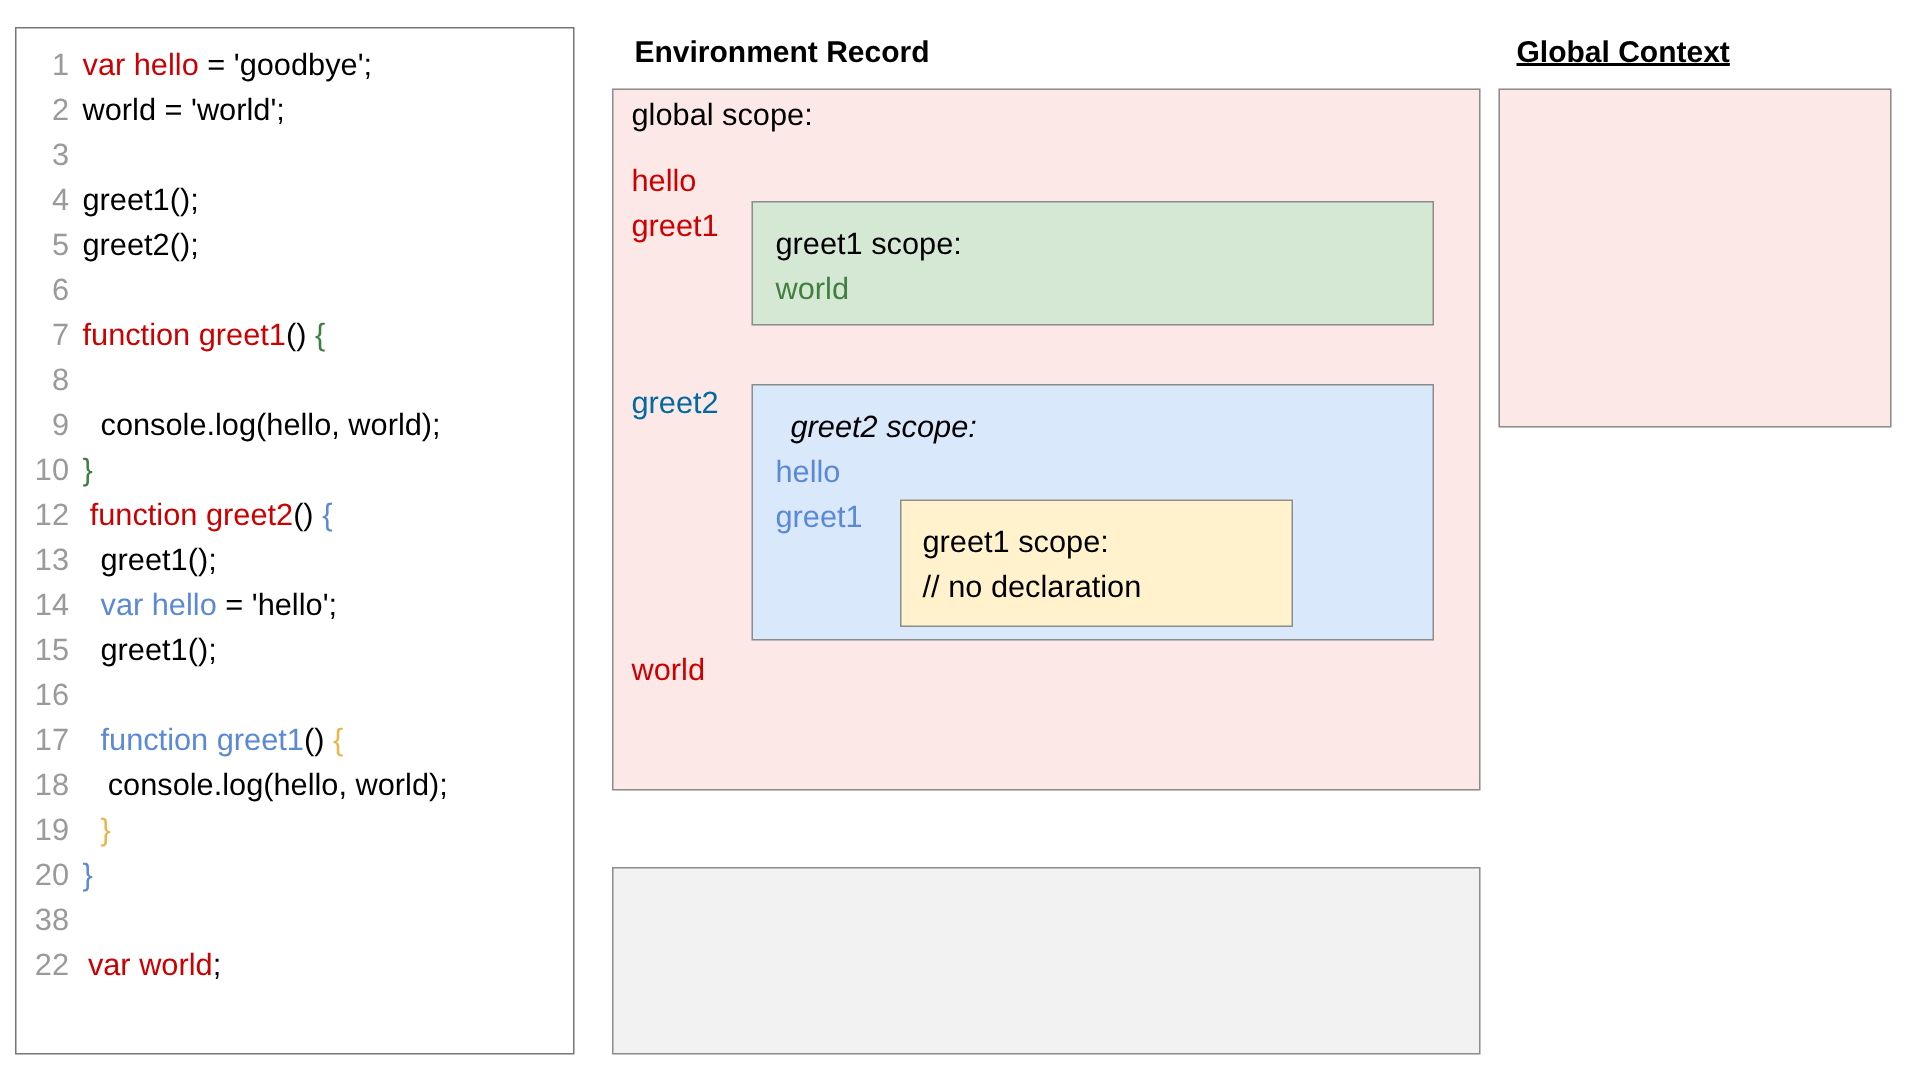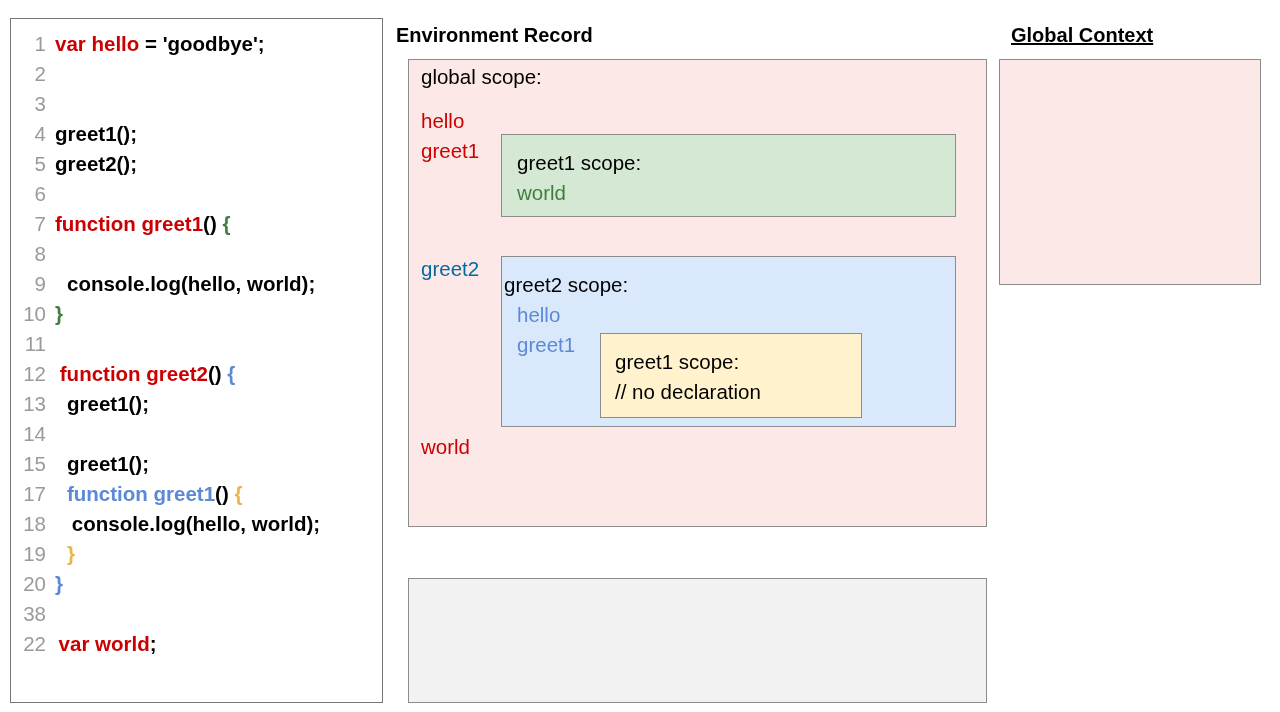--- a/index.html
+++ b/index.html
@@ -37,37 +37,37 @@
   }
   .ln {
     width: 44px;
     min-width: 44px;
     text-align: right;
     color: #9a9a9a;
     padding-right: 9px;
     box-sizing: border-box;
     font-size: 20.5px;
   }
-  .code-text { color: #000000; white-space: pre; font-weight: bold; }
+  .code-text { color: #000000; white-space: pre; }
 
   .t-red   { color: #cc0000; }
   .t-green { color: #3f7f3f; }
   .t-blue  { color: #5b89d6; }
   .t-yellow{ color: #e8b64c; }
   .t-black { color: #000000; }
 
   
   .section-title {
     position: absolute;
     font-size: 20px;
     font-weight: bold;
     color: #000000;
     white-space: nowrap;
   }
-  #env-title    { left: 396px; top: 24px; }
+  #env-title    { left: 423px; top: 24px; }
   #global-title { left: 1011px; top: 24px; text-decoration: underline; }
   #console-title{ left: 419px; top: 544px; margin-top: 40px; }
 
   
   .box {
     position: absolute;
     box-sizing: border-box;
     border: 1px solid #8c8c8c;
   }
   #env-record-box {
@@ -111,47 +111,47 @@
   }
   #global-scope-label { left: 421px; top: 62px; }
   #global-var-hello   { left: 421px; top: 106px; color: #cc0000; }
   #global-var-greet1  { left: 421px; top: 136px; color: #cc0000; }
   #global-var-greet2  { left: 421px; top: 254px; color: #0369a1; }
   #global-var-world   { left: 421px; top: 432px; color: #cc0000; }
 
   #greet1-scope-label { left: 517px; top: 148px; }
   #greet1-var-world   { left: 517px; top: 178px; color: #3f7f3f; }
 
-  #greet2-scope-label { left: 504px; top: 270px; }
+  #greet2-scope-label { left: 527px; top: 270px; font-style: italic; }
   #greet2-var-hello   { left: 517px; top: 300px; color: #5b89d6; }
   #greet2-var-greet1  { left: 517px; top: 330px; color: #5b89d6; }
 
   #inner-scope-label  { left: 615px; top: 347px; }
   #inner-scope-note   { left: 615px; top: 377px; }
 </style>
 </head>
 <body>
 
 <div id="code-panel">
   <div id="code-lines">
       <div class="code-line"><span class="ln">1</span><span class="code-text" style="padding-left: 0px;"><span class="t-red">var hello</span><span class="t-black"> = 'goodbye';</span></span></div>
-      <div class="code-line"><span class="ln">2</span></div>
+      <div class="code-line"><span class="ln">2</span><span class="code-text" style="padding-left: 0px;"><span class="t-black">world = 'world';</span></span></div>
       <div class="code-line"><span class="ln">3</span><span class="code-text" style="padding-left: 0px;"></span></div>
       <div class="code-line"><span class="ln">4</span><span class="code-text" style="padding-left: 0px;"><span class="t-black">greet1();</span></span></div>
       <div class="code-line"><span class="ln">5</span><span class="code-text" style="padding-left: 0px;"><span class="t-black">greet2();</span></span></div>
       <div class="code-line"><span class="ln">6</span><span class="code-text" style="padding-left: 0px;"></span></div>
       <div class="code-line"><span class="ln">7</span><span class="code-text" style="padding-left: 0px;"><span class="t-red">function greet1</span><span class="t-black">() </span><span class="t-green">{</span></span></div>
       <div class="code-line"><span class="ln">8</span></div>
       <div class="code-line"><span class="ln">9</span><span class="code-text" style="padding-left: 12px;"><span class="t-black">console.log(hello, world);</span></span></div>
       <div class="code-line"><span class="ln">10</span><span class="code-text" style="padding-left: 0px;"><span class="t-green">}</span></span></div>
-      <div class="code-line"><span class="ln">11</span><span class="code-text" style="padding-left: 0px;"></span></div>
       <div class="code-line"><span class="ln">12</span><span class="code-text" style="padding-left: 4.8px;"><span class="t-red">function greet2</span><span class="t-black">() </span><span class="t-blue">{</span></span></div>
       <div class="code-line"><span class="ln">13</span><span class="code-text" style="padding-left: 12px;"><span class="t-black">greet1();</span></span></div>
-      <div class="code-line"><span class="ln">14</span></div>
+      <div class="code-line"><span class="ln">14</span><span class="code-text" style="padding-left: 12px;"><span class="t-blue">var hello</span><span class="t-black"> = 'hello';</span></span></div>
       <div class="code-line"><span class="ln">15</span><span class="code-text" style="padding-left: 12px;"><span class="t-black">greet1();</span></span></div>
+      <div class="code-line"><span class="ln">16</span><span class="code-text" style="padding-left: 0px;"></span></div>
       <div class="code-line"><span class="ln">17</span><span class="code-text" style="padding-left: 12px;"><span class="t-blue">function greet1</span><span class="t-black">() </span><span class="t-yellow">{</span></span></div>
       <div class="code-line"><span class="ln">18</span><span class="code-text" style="padding-left: 16.8px;"><span class="t-black">console.log(hello, world);</span></span></div>
       <div class="code-line"><span class="ln">19</span><span class="code-text" style="padding-left: 12px;"><span class="t-yellow">}</span></span></div>
       <div class="code-line"><span class="ln">20</span><span class="code-text" style="padding-left: 0px;"><span class="t-blue">}</span></span></div>
       <div class="code-line"><span class="ln">38</span><span class="code-text" style="padding-left: 0px;"></span></div>
       <div class="code-line"><span class="ln">22</span><span class="code-text" style="padding-left: 3.6px;"><span class="t-red">var world</span><span class="t-black">;</span></span></div>
     </div>
 </div>
 
 <div class="section-title" id="env-title">Environment Record</div>

